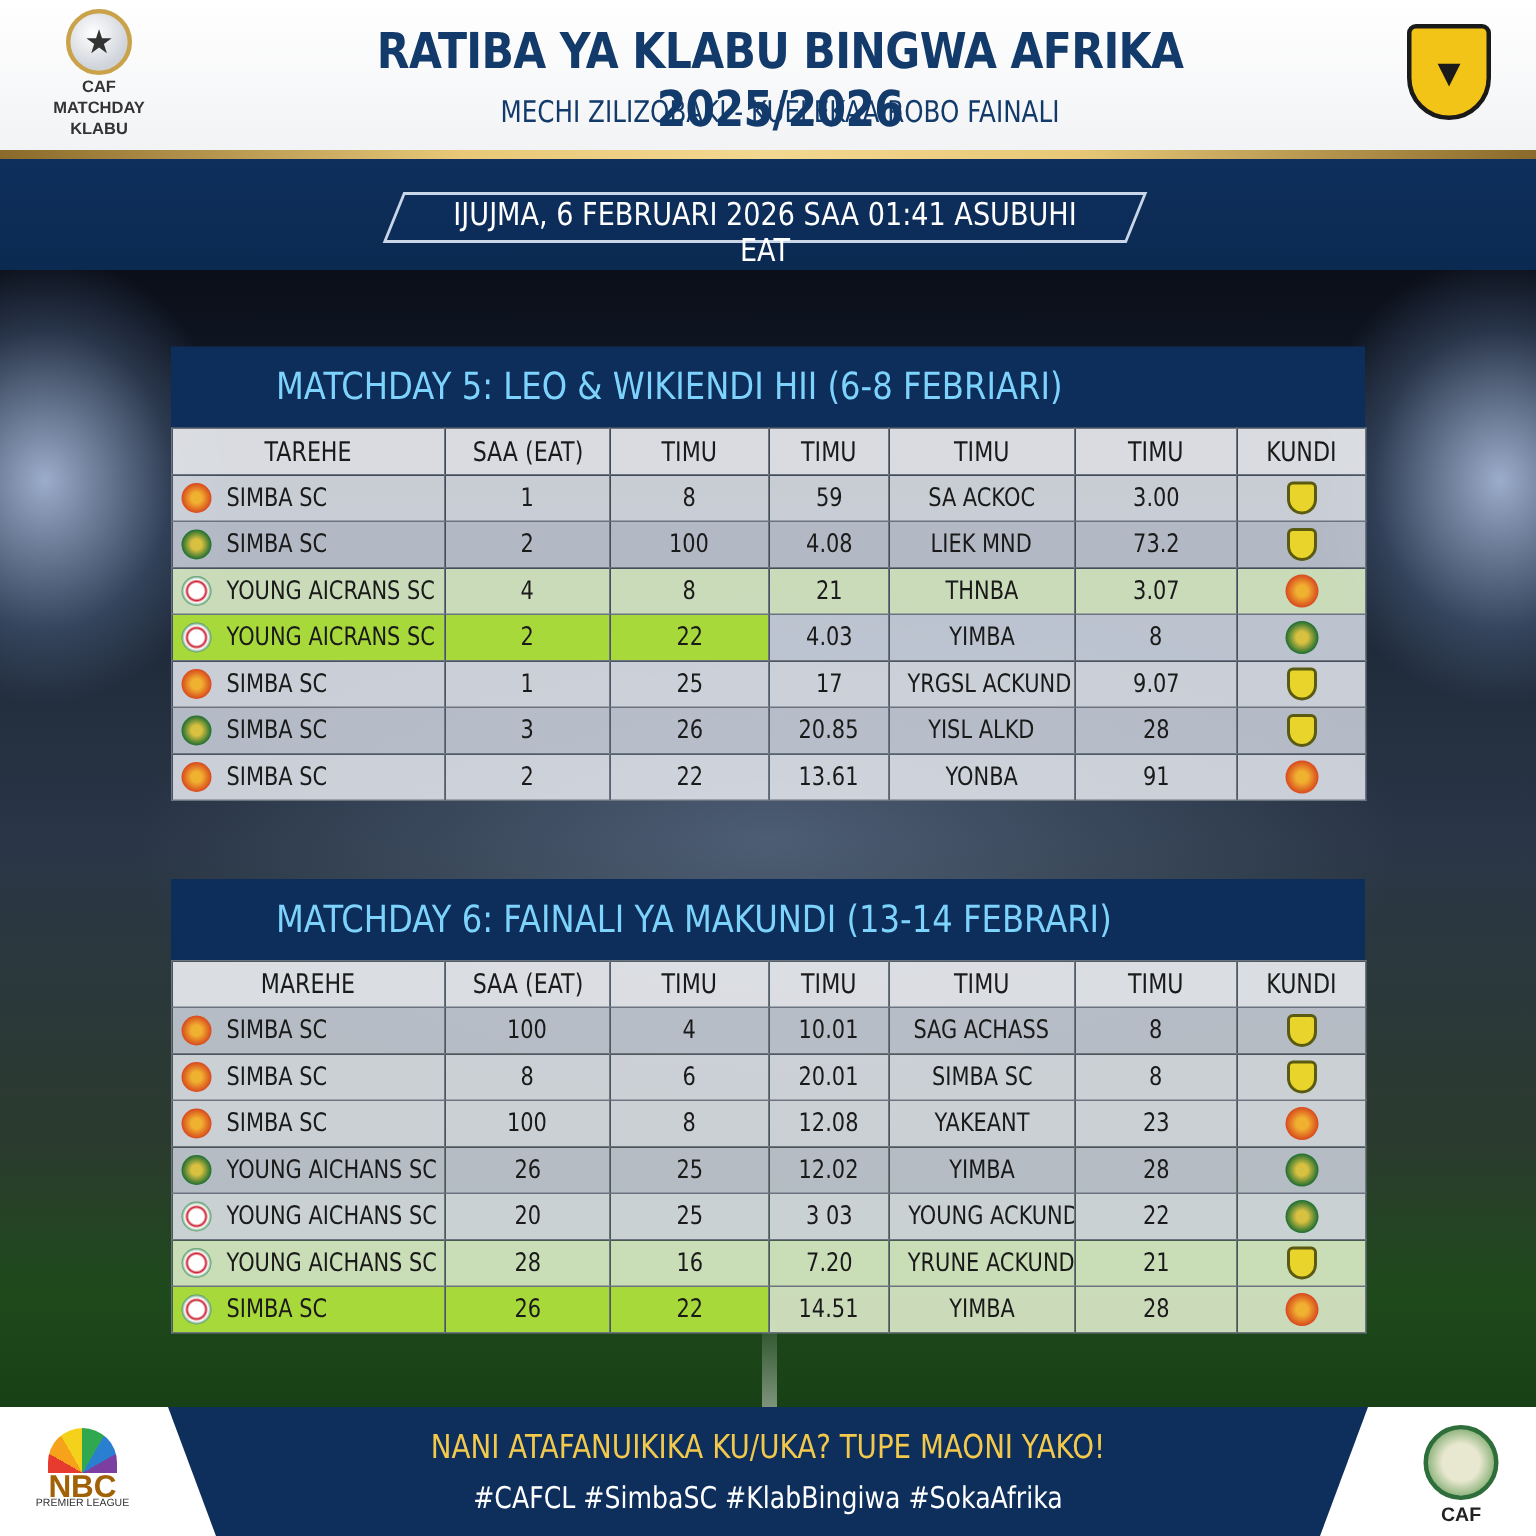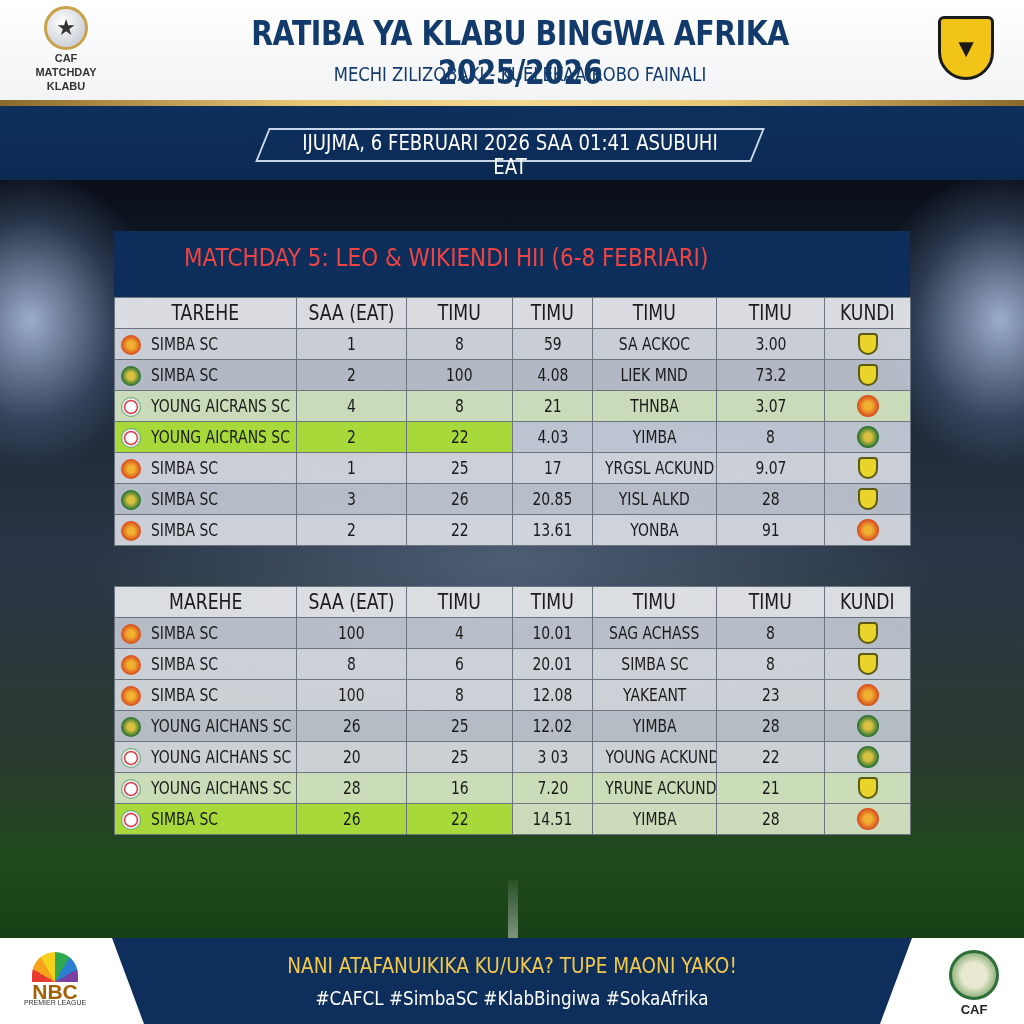--- a/index.html
+++ b/index.html
@@ -75,32 +75,32 @@
   .date-text {
     position: absolute; left: 262px; top: 131px; width: 496px; text-align: center;
     font-family: "DejaVu Sans", sans-serif; font-size: 21px; color: #ffffff;
     transform: scaleX(0.86);
   }
   
   .section { position: absolute; left: 114px; width: 796px; }
   .section-1 { top: 231px; }
   .section-2 { top: 586px; }
   .section-title {
-    height: 66px; background: #0d2e5a;
-    font-family: "DejaVu Sans", sans-serif; font-size: 25px; color: #ef4444;
+    height: 54px; background: #0d2e5a;
+    font-family: "DejaVu Sans", sans-serif; font-size: 25px; color: #7dd3fc;
     line-height: 54px; padding-left: 70px; white-space: nowrap;
   }
   .section-title span { display: inline-block; transform: scaleX(0.86); transform-origin: left center; }
   table { width: 796px; border-collapse: collapse; table-layout: fixed; }
   th, td {
     border: 1px solid #6c7480; height: 31px; text-align: center;
     font-size: 17px; color: #1a1a1a; font-family: "DejaVu Sans", sans-serif;
     white-space: nowrap; overflow: hidden;
   }
-  th { background: rgba(228,230,234,0.95); font-weight: normal; font-size: 21px; }
+  th { background: rgba(228,230,234,0.95); font-weight: normal; font-size: 18px; }
   th span, td span.t { display: inline-block; transform: scaleX(0.82); }
   td { background: rgba(225,229,236,0.88); }
   tr.alt td { background: rgba(200,206,216,0.88); }
   tr.light-green td { background: rgba(216,234,196,0.92); }
   tr.lime td.hl { background: #a8d93a; }
   tr.lime td { background: rgba(205,212,224,0.9); }
   tr.lime-b td { background: rgba(218,232,200,0.92); }
   tr.lime-b td.hl { background: #a8d93a; }
   td.team { text-align: left; padding-left: 6px; }
   td.team span.t { transform-origin: left center; }
@@ -259,20 +259,21 @@
           <td><span class="t">13.61</span></td>
           <td><span class="t">YONBA</span></td>
           <td><span class="t">91</span></td>
           <td><span class="kundi-badge red"></span></td>
         </tr>
       </tbody>
   </table>
 </div>
 
 <div class="section section-2">
+  <div class="section-title"><span>MATCHDAY 6: FAINALI YA MAKUNDI (13-14 FEBRARI)</span></div>
   <table>
     <colgroup>
       <col style="width:182px">
         <col style="width:110px">
         <col style="width:106px">
         <col style="width:80px">
         <col style="width:124px">
         <col style="width:108px">
         <col style="width:86px">
     </colgroup>

